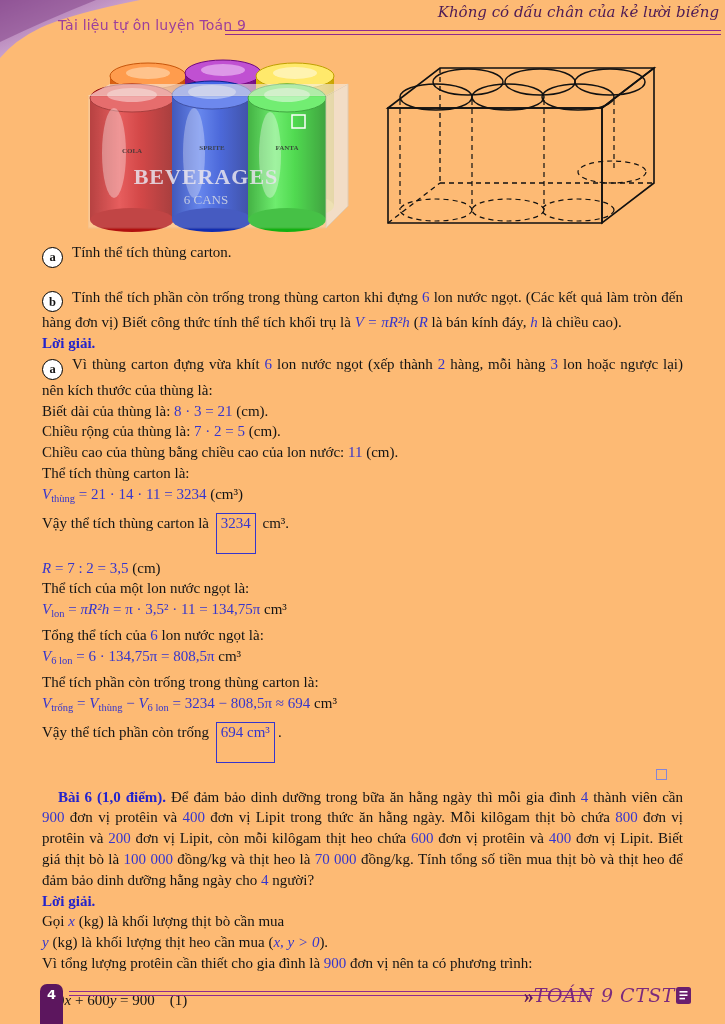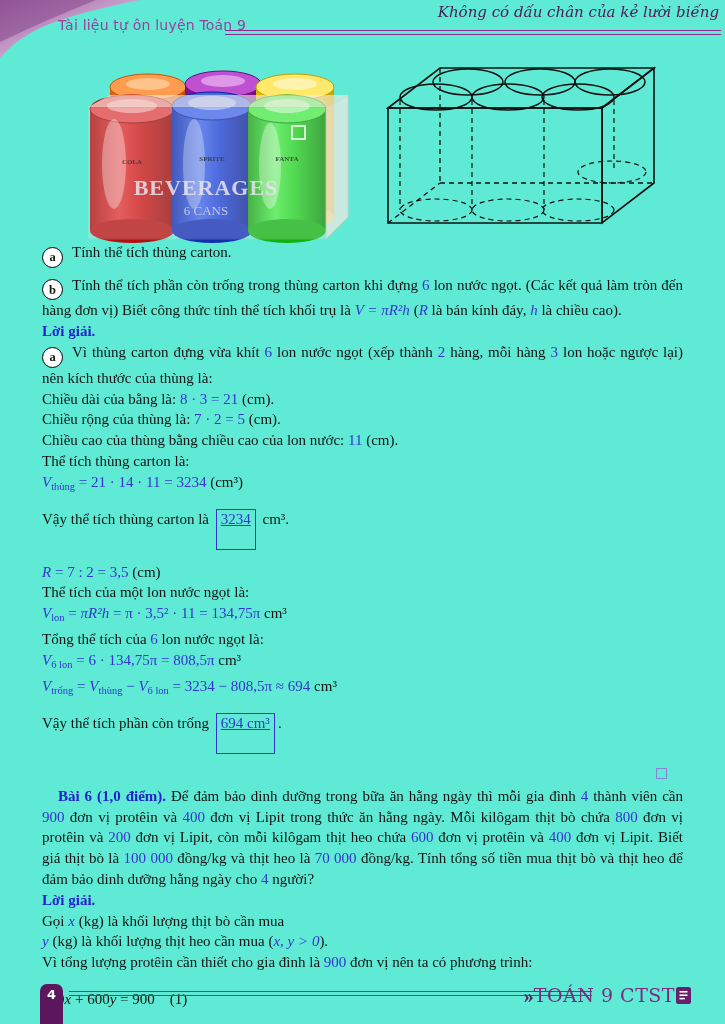--- a/index.html
+++ b/index.html
@@ -1,19 +1,19 @@
 <!DOCTYPE html>
 <html><head>
 <meta charset="utf-8">
 <style>
   * { margin:0; padding:0; box-sizing:border-box; }
   html,body { background:#888; }
   #page {
     position:relative; width:725px; height:1024px; margin:0 auto;
-    background:#5eead4; overflow:hidden;
+    background:#fdba74; overflow:hidden;
     font-family:"Liberation Serif","DejaVu Serif",serif;
     font-size:15px; color:#141414;
   }
   
   .corner-decor { position:absolute; left:0; top:0; }
   .header-title {
     position:absolute; left:58px; top:17px;
     font-family:"DejaVu Sans","Liberation Sans",sans-serif;
     font-size:14px; color:#9c3f9c; letter-spacing:0.2px;
   }
@@ -21,41 +21,41 @@
     position:absolute; left:225px; right:4px; top:30px; height:5px;
     border-top:1.4px solid #8e2a8e; border-bottom:1.4px solid #8e2a8e;
   }
   .header-motto {
     position:absolute; right:6px; top:3px;
     font-family:"DejaVu Serif","Liberation Serif",serif;
     font-style:italic; font-size:15px; color:#4d1b55;
   }
   
   .figures { position:absolute; left:88px; top:57px; width:575px; height:178px; }
-  .fig-cans { position:absolute; left:0; top:12px; }
+  .fig-cans { position:absolute; left:0; top:1px; }
   .fig-wire { position:absolute; left:292px; top:3px; }
   
   .content { position:absolute; left:42px; top:241px; width:641px; }
   .line, .para { line-height:20.8px; text-align:justify; }
-  .q-row { margin-bottom:7px; line-height:22px; }
+  .q-row { margin-bottom:19px; line-height:22px; }
   .badge {
     display:inline-flex; align-items:center; justify-content:center;
     width:21px; height:21px; border:1.4px solid #000; border-radius:50%;
     font-weight:bold; font-size:12.5px; margin-right:9px;
     vertical-align:-4px; background:#fff;
   }
   .sol-title { color:#2323cc; font-weight:bold; line-height:20.8px; }
   .seg-b  { color:#3535cd; }
   .seg-m  { color:#3535cd; font-style:italic; }
   .seg-i  { font-style:italic; }
   .seg-bb { color:#2323cc; font-weight:bold; }
   .seg-sub{ color:#3535cd; font-size:0.7em; vertical-align:-0.32em; }
   .seg-box{
     color:#3535cd; border:1.2px solid #3535cd; padding:0 4px 19px 4px;
-    margin:8px 3px; display:inline-block; line-height:1.3;text-decoration:underline;
+    margin:0 3px; display:inline-block; line-height:1.3;
   }
   .line-boxed { margin:3px 0 4px 0; }
   .b-row { margin:7px 0 3px 0; line-height:24px; }
   .qed {
     width:11px; height:11px; border:1.5px solid #8585d6;
     margin:6px 16px 2px auto;
   }
   .bai6 { margin-top:7px; text-indent:16px; }
   .equation { text-align:left; line-height:20.8px; margin:16px 0 15px 0; }
   
@@ -68,21 +68,21 @@
   .footer-rule {
     position:absolute; left:69px; right:133px; bottom:28px; height:5px;
     border-top:1.2px solid #8e2a8e; border-bottom:1.2px solid #8e2a8e;
   }
   .footer-brand {
     position:absolute; right:34px; bottom:16px; white-space:nowrap;
     color:#7b2a7d;
   }
   .brand-arrow { font-weight:bold; font-size:20px; color:#5c165e; vertical-align:-1px; }
   .brand-name {
-    font-family:"DejaVu Serif","Liberation Serif",serif; 
+    font-family:"DejaVu Serif","Liberation Serif",serif; font-style:italic;
     font-size:19px; letter-spacing:0.5px;
   }
   .book-icon { vertical-align:-2px; margin-left:1px; }
 </style>
 </head>
 <body>
 
 <div id="page">
 
   <div class="corner-decor">
@@ -233,33 +233,34 @@
     <p class="para" style="margin-bottom:0;">
       <span class="badge">b</span><span><span>Tính thể tích phần còn trống trong thùng carton khi đựng </span><span class="seg-b">6</span><span> lon nước ngọt. (Các kết quả làm tròn đến hàng đơn vị) Biết công thức tính thể tích khối trụ là </span><span class="seg-m">V = πR²h</span><span> (</span><span class="seg-m">R</span><span> là bán kính đáy, </span><span class="seg-m">h</span><span> là chiều cao).</span></span>
     </p>
 
     <div class="sol-title">Lời giải.</div>
 
     <p class="para">
       <span class="badge">a</span><span><span>Vì thùng carton đựng vừa khít </span><span class="seg-b">6</span><span> lon nước ngọt (xếp thành </span><span class="seg-b">2</span><span> hàng, mỗi hàng </span><span class="seg-b">3</span><span> lon hoặc ngược lại) nên kích thước của thùng là:</span></span>
     </p>
 
-    <div class="line"><span>Chiều dài của bằng là: </span><span class="seg-b">8 · 3 = 21</span><span> (cm).</span></div>
+    <div class="line"><span>Biết dài của thùng là: </span><span class="seg-b">8 · 3 = 21</span><span> (cm).</span></div>
     <div class="line"><span>Chiều rộng của thùng là: </span><span class="seg-b">7 · 2 = 5</span><span> (cm).</span></div>
     <div class="line"><span>Chiều cao của thùng bằng chiều cao của lon nước: </span><span class="seg-b">11</span><span> (cm).</span></div>
     <div class="line"><span>Thể tích thùng carton là:</span></div>
     <div class="line"><span class="seg-m">V</span><span class="seg-sub">thùng</span><span class="seg-b"> = 21 · 14 · 11 = 3234</span><span> (cm³)</span></div>
     <div class="line line-boxed"><span>Vậy thể tích thùng carton là </span><span class="seg-box">3234</span><span> cm³.</span></div>
 
 
     <div class="line"><span class="seg-m">R</span><span class="seg-b"> = 7 : 2 = 3,5</span><span> (cm)</span></div>
     <div class="line"><span>Thể tích của một lon nước ngọt là:</span></div>
     <div class="line"><span class="seg-m">V</span><span class="seg-sub">lon</span><span class="seg-b"> = </span><span class="seg-m">πR²h</span><span class="seg-b"> = π · 3,5² · 11 = 134,75π</span><span> cm³</span></div>
     <div class="line"><span>Tổng thể tích của </span><span class="seg-b">6</span><span> lon nước ngọt là:</span></div>
     <div class="line"><span class="seg-m">V</span><span class="seg-sub">6 lon</span><span class="seg-b"> = 6 · 134,75π = 808,5π</span><span> cm³</span></div>
+    <div class="line"><span>Thể tích phần còn trống trong thùng carton là:</span></div>
     <div class="line"><span class="seg-m">V</span><span class="seg-sub">trống</span><span class="seg-b"> = </span><span class="seg-m">V</span><span class="seg-sub">thùng</span><span class="seg-b"> − </span><span class="seg-m">V</span><span class="seg-sub">6 lon</span><span class="seg-b"> = 3234 − 808,5π ≈ 694</span><span> cm³</span></div>
     <div class="line line-boxed"><span>Vậy thể tích phần còn trống </span><span class="seg-box">694 cm³</span><span>.</span></div>
 
     <div class="qed"></div>
 
     <p class="para bai6"><span class="seg-bb">Bài 6 (1,0 điểm).</span><span> Để đảm bảo dinh dưỡng trong bữa ăn hằng ngày thì mỗi gia đình </span><span class="seg-b">4</span><span> thành viên cần </span><span class="seg-b">900</span><span> đơn vị protêin và </span><span class="seg-b">400</span><span> đơn vị Lipit trong thức ăn hằng ngày. Mỗi kilôgam thịt bò chứa </span><span class="seg-b">800</span><span> đơn vị protêin và </span><span class="seg-b">200</span><span> đơn vị Lipit, còn mỗi kilôgam thịt heo chứa </span><span class="seg-b">600</span><span> đơn vị protêin và </span><span class="seg-b">400</span><span> đơn vị Lipit. Biết giá thịt bò là </span><span class="seg-b">100 000</span><span> đồng/kg và thịt heo là </span><span class="seg-b">70 000</span><span> đồng/kg. Tính tổng số tiền mua thịt bò và thịt heo để đảm bảo dinh dưỡng hằng ngày cho </span><span class="seg-b">4</span><span> người?</span></p>
 
     <div class="sol-title">Lời giải.</div>
     <div class="line"><span>Gọi </span><span class="seg-m">x</span><span> (kg) là khối lượng thịt bò cần mua</span></div>
     <div class="line"><span class="seg-m">y</span><span> (kg) là khối lượng thịt heo cần mua (</span><span class="seg-m">x, y &gt; 0</span><span>).</span></div>

